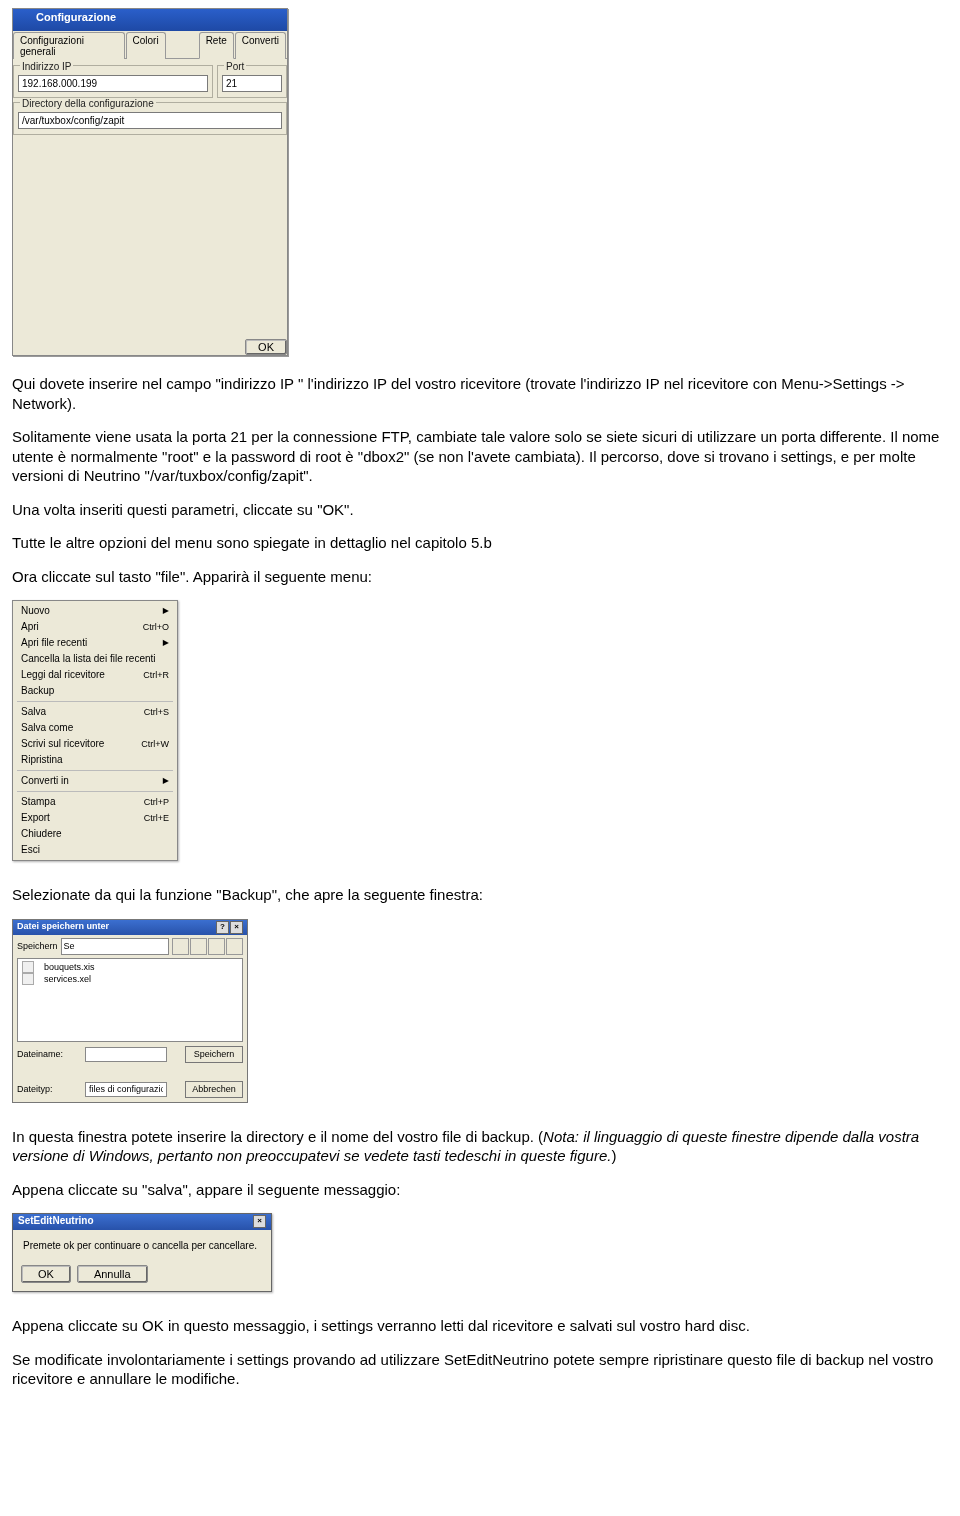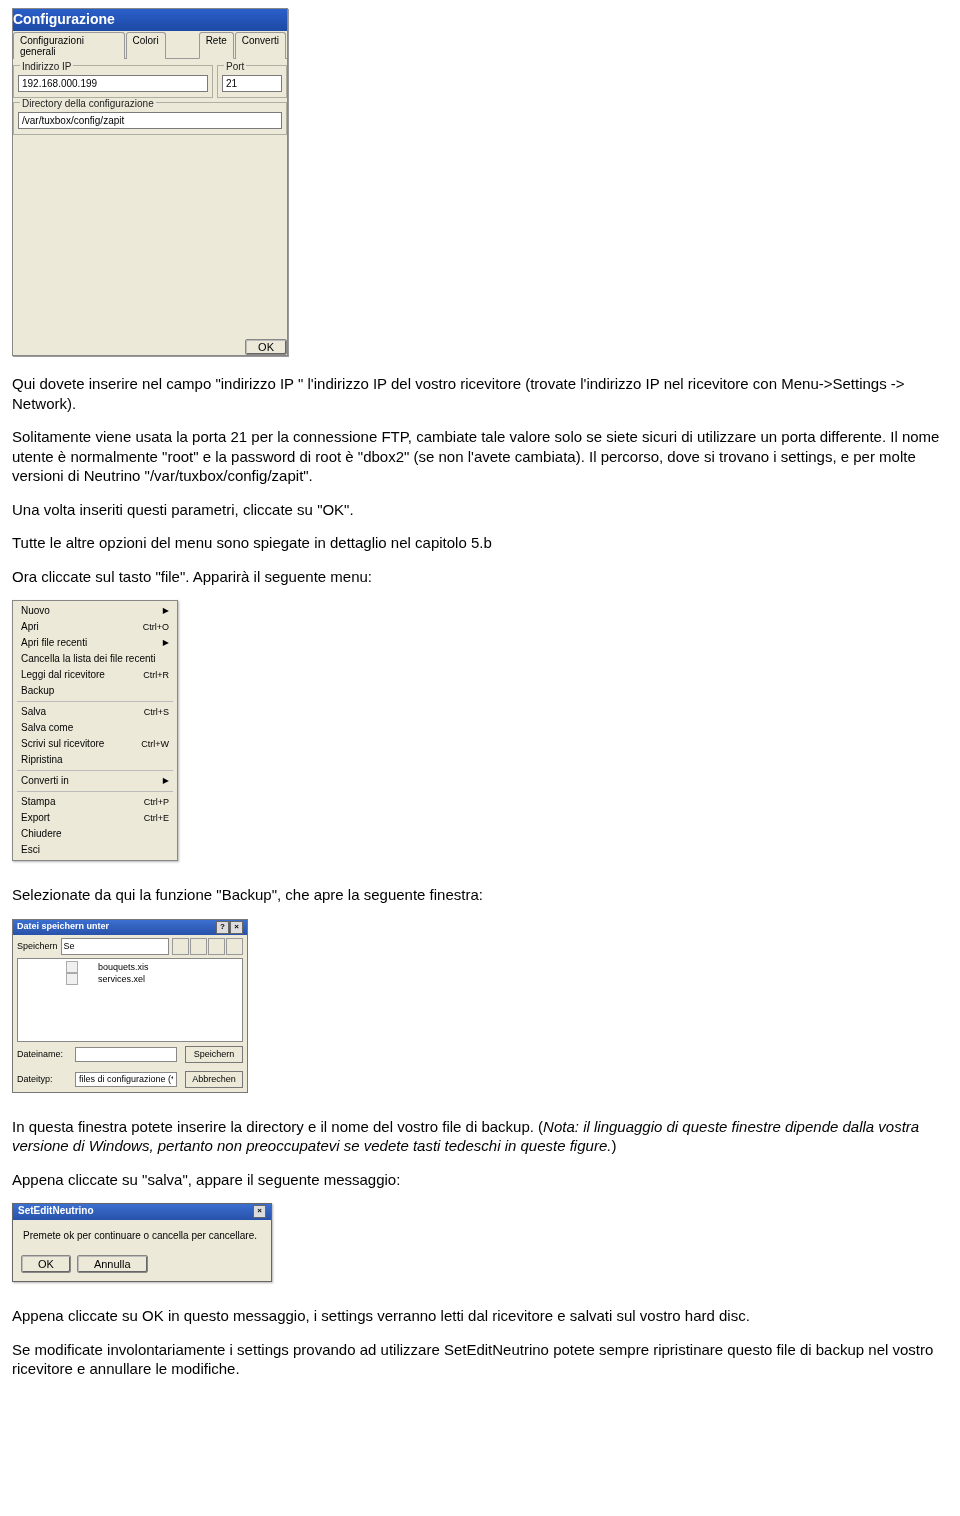--- a/index.html
+++ b/index.html
@@ -21,22 +21,22 @@
     background: #ece9d8;
     font-size: 11px;
     margin-bottom: 18px;
     box-shadow: 1px 1px 0 #999;
   }
   .titlebar {
     height: 18px;
     background: linear-gradient(to bottom, #2a5fca, #1e49a5);
     color: #fff;
     font-weight: bold;
-    padding: 2px 0;
-    font-size: 14px;
+    padding: 2px 23px;
+    font-size: 11px;
   }
   .win .body { }
   .tabs {
     display: flex;
     border-bottom: 1px solid #999;
     font-size: 10px;
     margin-bottom: 6px;
   }
   .tab {
     padding: 2px 6px;
@@ -143,24 +143,24 @@
     font-size: 9px;
     padding: 0 2px;
     display:flex; align-items:center;
   }
   .savewin .iconbtns { display:flex; gap:1px; }
   .savewin .ib { width:15px; height:15px; border:1px solid #999; background:#ece9d8; }
   .savewin .filelist {
     background:#fff; border:1px solid #888; margin:0 4px; height:78px;
     padding:2px 4px; font-size:9px;
   }
-  .savewin .filelist div { display:flex; gap:20px; align-items:center;margin-left:44px; }
+  .savewin .filelist div { display:flex; gap:10px; align-items:center; }
   .savewin .fileicon { width:10px;height:10px; background:#f0f0f0; border:1px solid #aaa; }
   .savewin .footer {
-    display:grid; grid-template-columns: 50px 1fr 58px; gap:8px;
+    display:grid; grid-template-columns: 50px 1fr 58px; gap:18px;
     padding:4px; align-items:center;
   }
   .savewin input.text {
     width:100%; box-sizing:border-box; height:15px; font-size:9px;
     border:1px solid #888; padding:0 3px;
   }
   .savewin .sbtn {
     height:17px; border:1px solid #777; background:#ece9d8;
     font-size:9px; cursor:pointer;
   }

